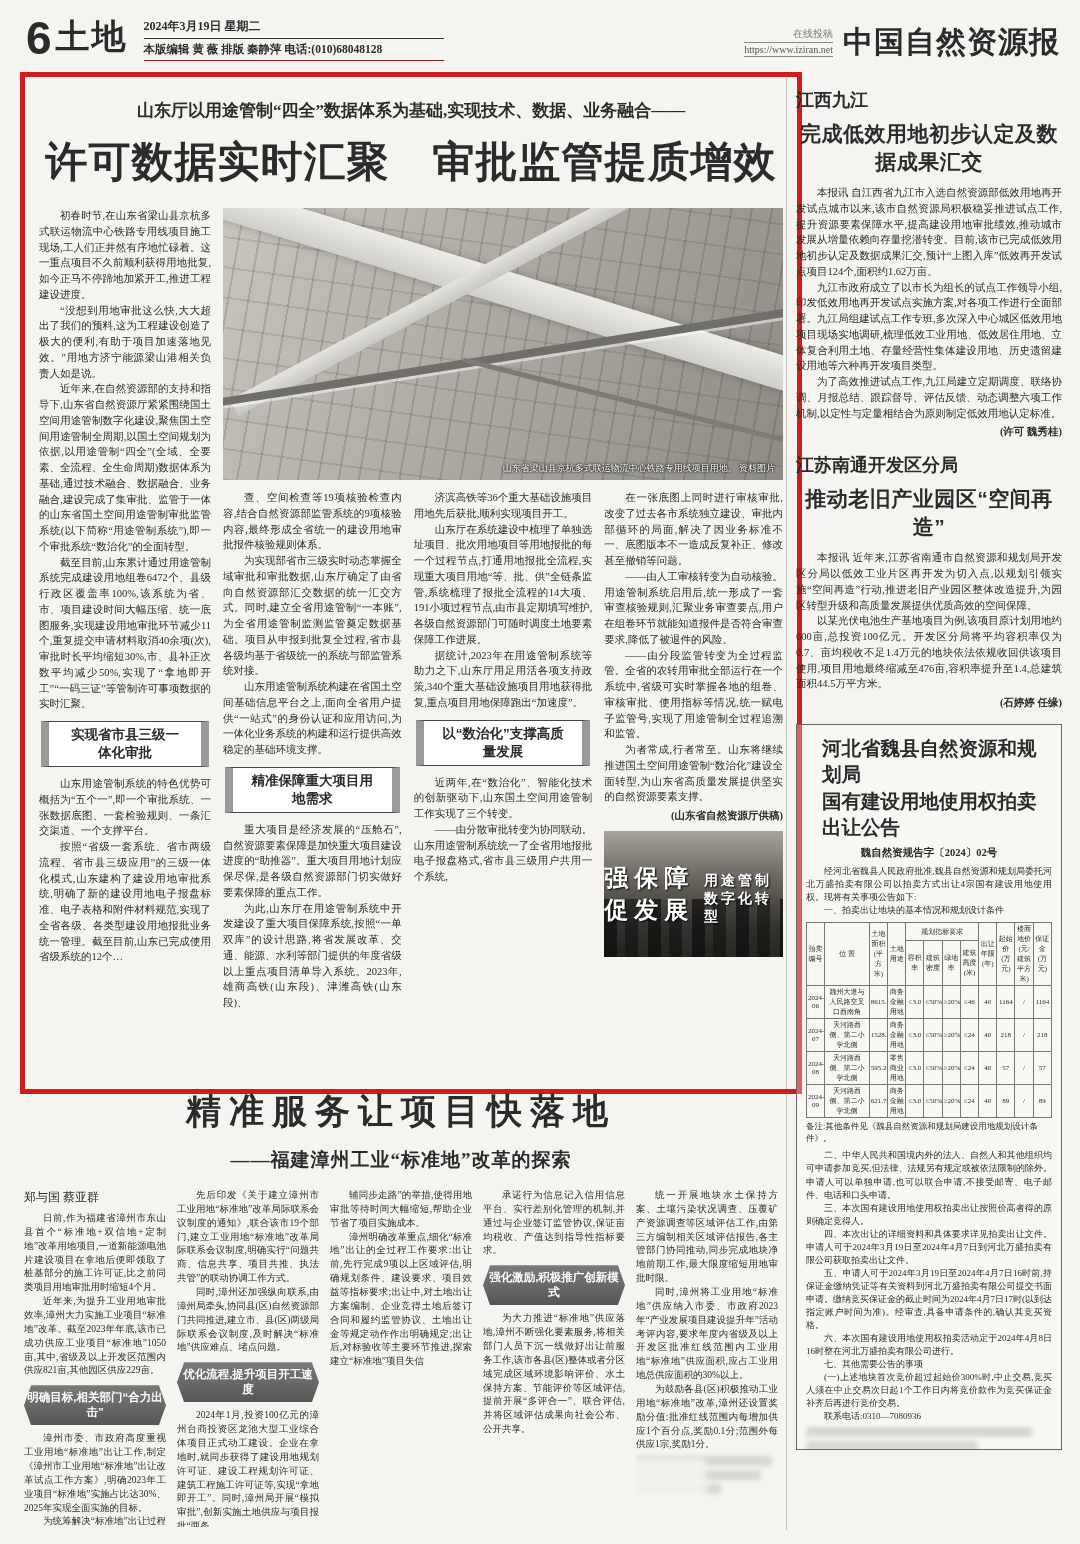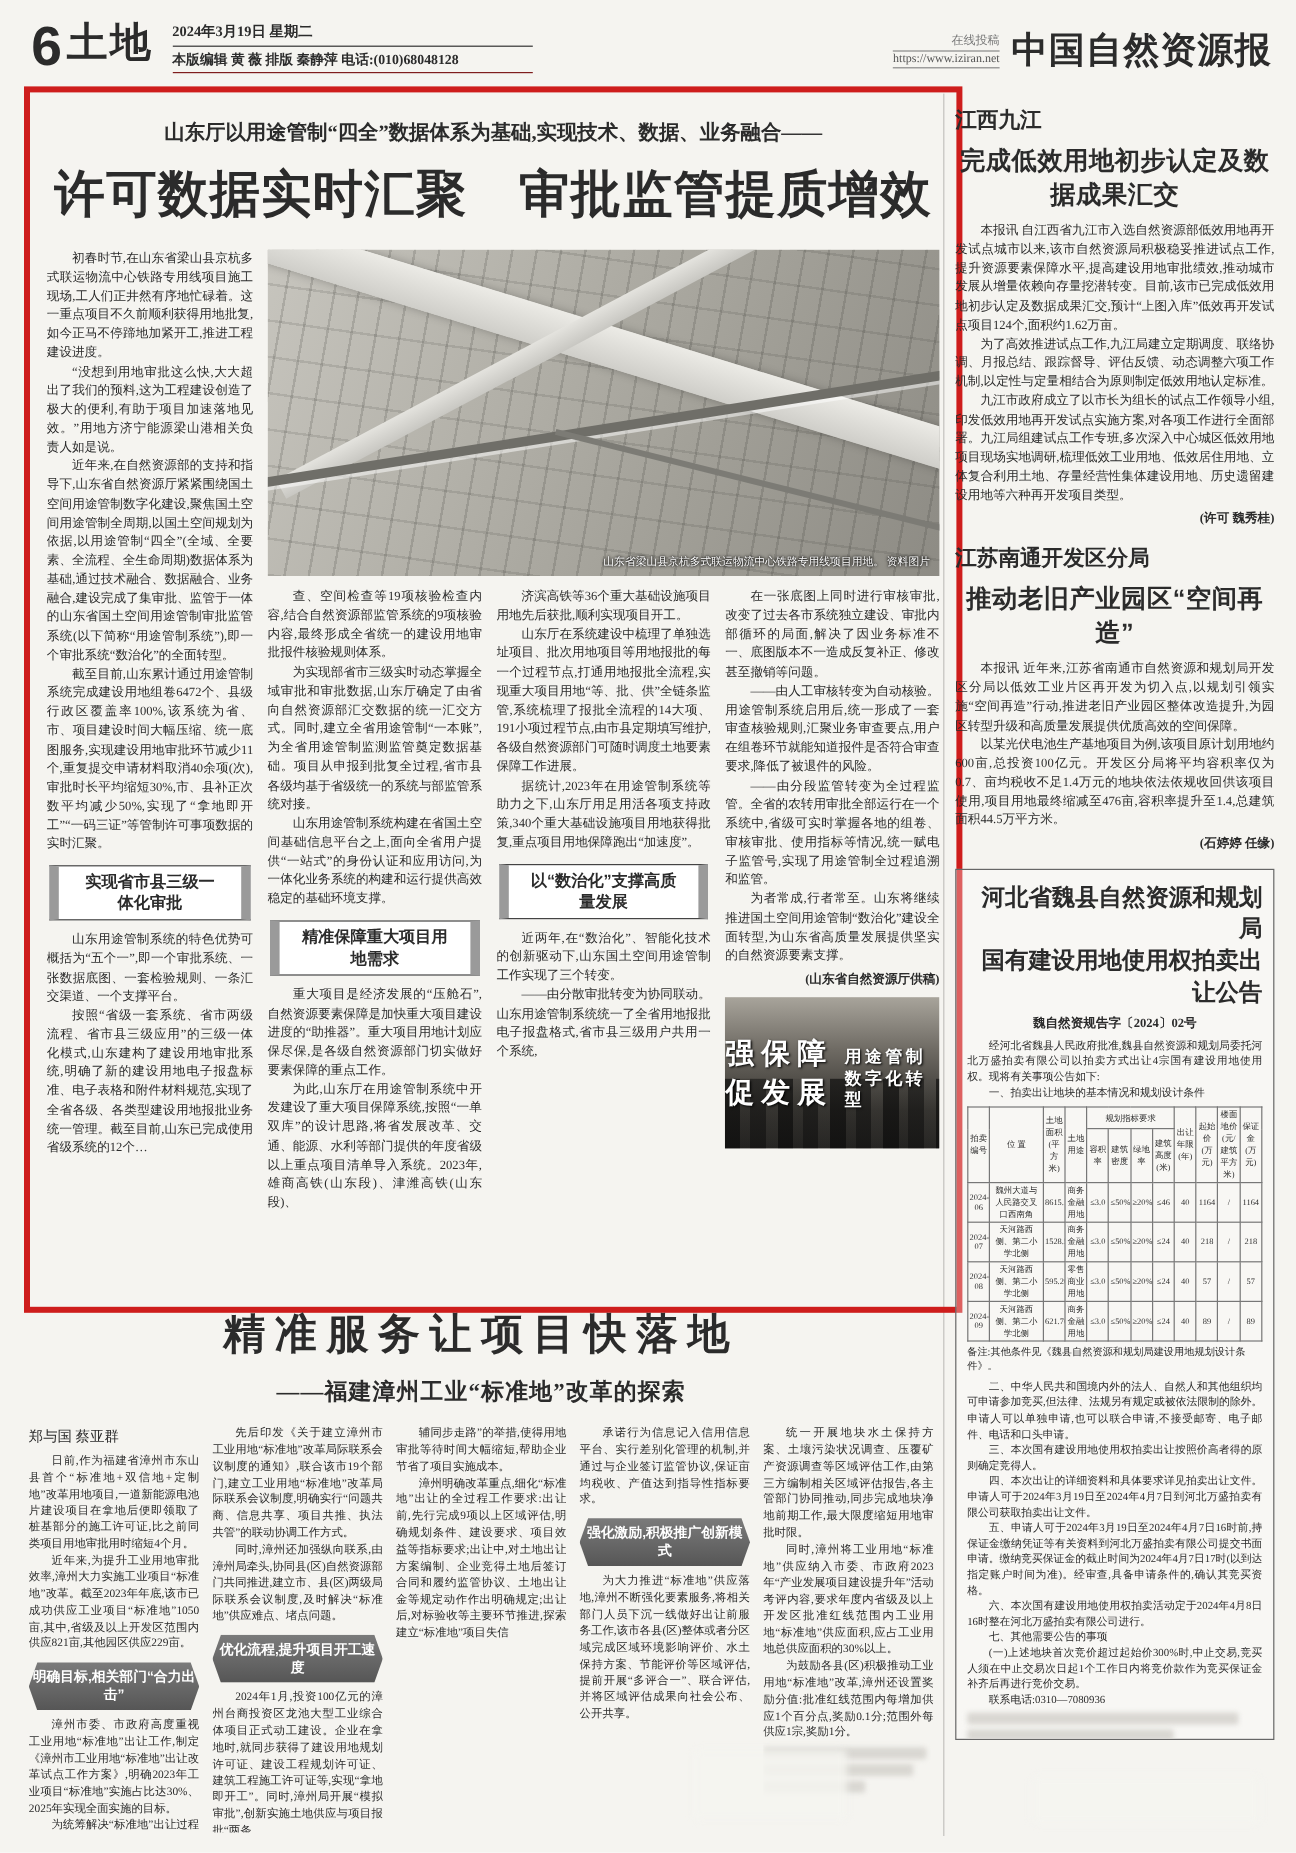--- a/index.html
+++ b/index.html
@@ -58,21 +58,21 @@
   .promo-t2{font-size:14px;font-weight:bold;letter-spacing:3px;margin-top:10px;z-index:2;text-shadow:1px 1px 2px #000;}
   
   .vsep{position:absolute;left:786px;top:78px;height:1452px;width:1px;background:#c2c1bd;}
   .rightcol{position:absolute;left:796px;top:86px;width:266px;}
   .rk{font-size:18px;font-weight:bold;margin:2px 0 8px;}
   .rh{font-size:21px;font-weight:900;font-family:"Liberation Sans",sans-serif;margin:0 0 9px;text-align:center;letter-spacing:0.5px;}
   .rb p.para{font-size:10.5px;line-height:1.5;text-align:justify;text-indent:2em;margin:0;}
   .rart{margin-bottom:14px;}
   
   .notice{border:1.5px solid #666;padding:10px 9px;height:704px;overflow:hidden;background:rgba(255,255,255,.3);}
-  .nt{text-align:right;font-size:19.5px;font-weight:900;font-family:"Liberation Sans",sans-serif;line-height:1.35;}
+  .nt{text-align:left;font-size:19.5px;font-weight:900;font-family:"Liberation Sans",sans-serif;line-height:1.35;margin-left:16px;}
   .ndoc{text-align:center;font-size:10.5px;font-weight:bold;margin:6px 0 5px;}
   .notice p.np{font-size:9px;line-height:1.45;text-align:justify;text-indent:2em;margin:0;}
   table.ntab{width:100%;border-collapse:collapse;margin:5px 0 3px;font-size:7px;text-align:center;table-layout:fixed;}
   table.ntab th,table.ntab td{border:1px solid #777;padding:1px;overflow:hidden;font-weight:normal;}
   .nnote{font-size:8.5px;margin:2px 0 4px;}
   .blurline{height:10px;background:#d9d7d2;border-radius:2px;filter:blur(2px);margin:4px 0;}
   
   .bottom{position:absolute;left:24px;top:1082px;width:754px;height:452px;overflow:hidden;}
   .bh1{text-align:center;font-size:35px;font-weight:900;font-family:"Liberation Sans",sans-serif;letter-spacing:8px;margin-top:6px;}
   .bh2{text-align:center;font-size:19px;font-weight:bold;margin-top:12px;letter-spacing:1px;}
@@ -164,22 +164,22 @@
       </div>
     </div>
   </div>
 
   <div class="rightcol">
     <div class="rart">
       <div class="rk">江西九江</div>
       <div class="rh">完成低效用地初步认定及数据成果汇交</div>
       <div class="rb">
           <p class="para">本报讯 自江西省九江市入选自然资源部低效用地再开发试点城市以来,该市自然资源局积极稳妥推进试点工作,提升资源要素保障水平,提高建设用地审批绩效,推动城市发展从增量依赖向存量挖潜转变。目前,该市已完成低效用地初步认定及数据成果汇交,预计“上图入库”低效再开发试点项目124个,面积约1.62万亩。</p>
+          <p class="para">九江市政府成立了以市长为组长的试点工作领导小组,印发低效用地再开发试点实施方案,对各项工作进行全面部署。九江局组建试点工作专班,多次深入中心城区低效用地项目现场实地调研,梳理低效工业用地、低效居住用地、立体复合利用土地、存量经营性集体建设用地、历史遗留建设用地等六种再开发项目类型。</p>
           <p class="para">为了高效推进试点工作,九江局建立定期调度、联络协调、月报总结、跟踪督导、评估反馈、动态调整六项工作机制,以定性与定量相结合为原则制定低效用地认定标准。</p>
-          <p class="para">九江市政府成立了以市长为组长的试点工作领导小组,印发低效用地再开发试点实施方案,对各项工作进行全面部署。九江局组建试点工作专班,多次深入中心城区低效用地项目现场实地调研,梳理低效工业用地、低效居住用地、立体复合利用土地、存量经营性集体建设用地、历史遗留建设用地等六种再开发项目类型。</p>
           <p class="sig">(许可 魏秀桂)</p>
         </div>
     </div>
     <div class="rart">
       <div class="rk">江苏南通开发区分局</div>
       <div class="rh">推动老旧产业园区“空间再造”</div>
       <div class="rb">
           <p class="para">本报讯 近年来,江苏省南通市自然资源和规划局开发区分局以低效工业片区再开发为切入点,以规划引领实施“空间再造”行动,推进老旧产业园区整体改造提升,为园区转型升级和高质量发展提供优质高效的空间保障。</p>
           <p class="para">以某光伏电池生产基地项目为例,该项目原计划用地约600亩,总投资100亿元。开发区分局将平均容积率仅为0.7、亩均税收不足1.4万元的地块依法依规收回供该项目使用,项目用地最终缩减至476亩,容积率提升至1.4,总建筑面积44.5万平方米。</p>
           <p class="sig">(石婷婷 任缘)</p>

